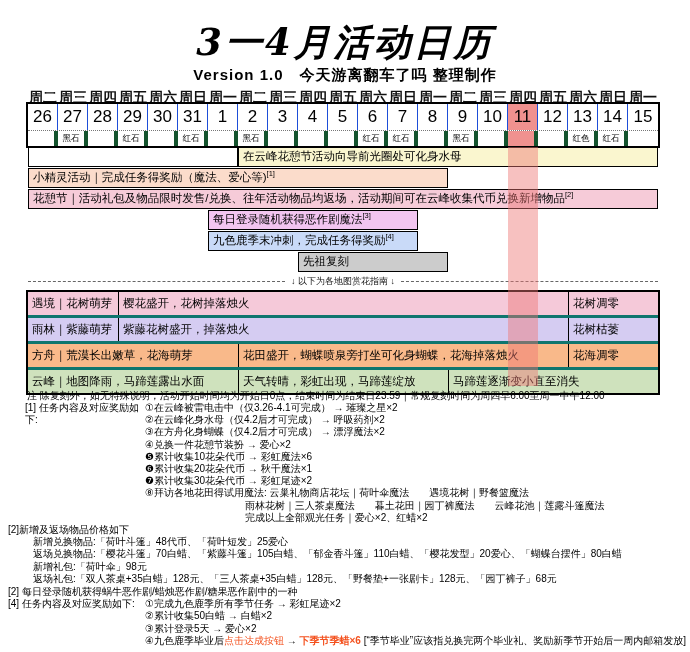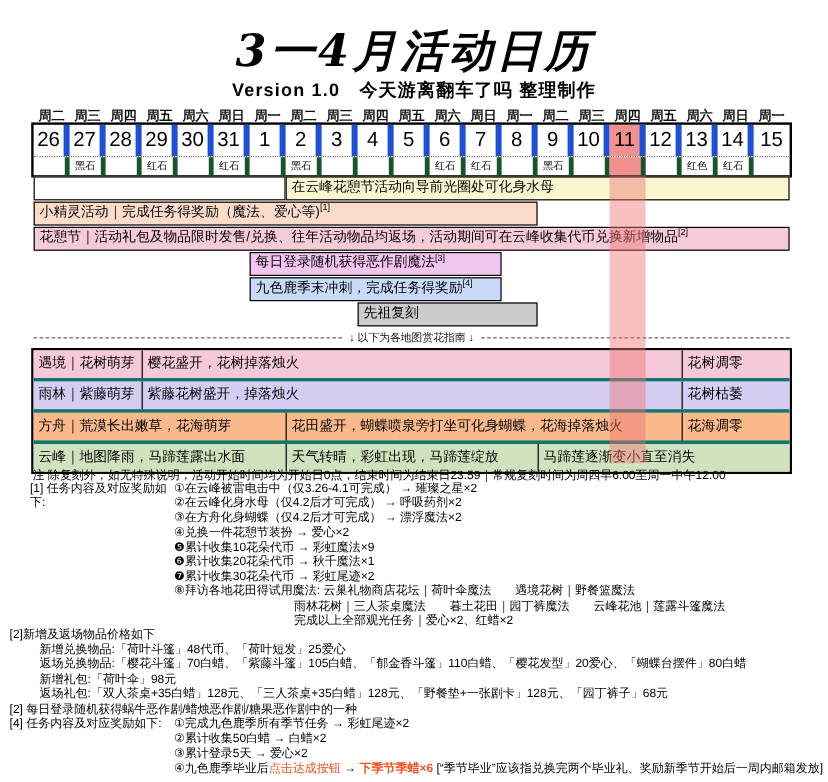--- a/index.html
+++ b/index.html
@@ -5,25 +5,25 @@
   html,body{margin:0;padding:0;background:#fff;}
   .page{position:relative;width:690px;height:652px;background:#fff;overflow:hidden;
         font-family:"Liberation Sans","DejaVu Sans",sans-serif;color:#000;}
   .title{position:absolute;top:18px;left:0;width:100%;text-align:center;
          font-family:"DejaVu Serif","Liberation Serif",serif;
          font-size:37px;font-weight:bold;font-style:italic;letter-spacing:3px;}
   .subtitle{position:absolute;top:66px;left:0;width:100%;text-align:center;
             font-size:15px;font-weight:bold;letter-spacing:1px;}
   
   .wd-row{position:absolute;top:89px;left:28px;width:630px;display:flex;}
-  .wd-cell{flex:0 0 30px;text-align:center;font-size:11px;color:#111;font-weight:bold;}
+  .wd-cell{flex:0 0 30px;text-align:center;font-size:14px;color:#111;font-weight:bold;}
   
   .date-table{position:absolute;top:102px;left:26px;width:634px;border:2px solid #000;box-sizing:border-box;}
   .date-row{display:flex;height:26px;}
-  .date-cell{flex:0 0 30px;box-sizing:border-box;border-right:5px solid #1d4ed8;
+  .date-cell{flex:0 0 30px;box-sizing:border-box;border-right:1px solid #1d4ed8;
              text-align:center;font-size:17px;line-height:25px;}
   .date-cell:last-child{border-right:none;}
   .stone-row{display:flex;height:15px;border-top:1px dotted #777;}
   .stone-cell{flex:0 0 30px;box-sizing:border-box;border-right:4px solid #14532d;
               text-align:center;font-size:8.5px;line-height:15px;}
   .stone-cell:last-child{border-right:none;}
   .hl{background:var(--hl-color,#F0918F);}
   
   .events{position:absolute;top:147px;left:28px;width:630px;height:143px;}
   .bar{position:absolute;height:20px;box-sizing:border-box;border:1.5px solid #000;
@@ -184,21 +184,21 @@
   <div class="note-line">注 除复刻外，如无特殊说明，活动开始时间均为开始日0点，结束时间为结束日23:59｜常规复刻时间为周四早6:00至周一中午12:00</div>
 
   <div class="footnotes">
     <div class="fn-flex fn1">
       <span class="fn-label">[1] 任务内容及对应奖励如下:</span>
       <div class="fn-items" id="fn1Items">
           <div class="fn-item">①在云峰被雷电击中（仅3.26-4.1可完成） → 璀璨之星×2</div>
           <div class="fn-item">②在云峰化身水母（仅4.2后才可完成） → 呼吸药剂×2</div>
           <div class="fn-item">③在方舟化身蝴蝶（仅4.2后才可完成） → 漂浮魔法×2</div>
           <div class="fn-item">④兑换一件花憩节装扮 → 爱心×2</div>
-          <div class="fn-item">❺累计收集10花朵代币 → 彩虹魔法×9</div>
+          <div class="fn-item">❺累计收集10花朵代币 → 彩虹魔法×6</div>
           <div class="fn-item">❻累计收集20花朵代币 → 秋千魔法×1</div>
           <div class="fn-item">❼累计收集30花朵代币 → 彩虹尾迹×2</div>
           <div class="fn-item">⑧拜访各地花田得试用魔法: 云巢礼物商店花坛｜荷叶伞魔法　　遇境花树｜野餐篮魔法</div>
           <div class="fn-sub">雨林花树｜三人茶桌魔法　　暮土花田｜园丁裤魔法　　云峰花池｜莲露斗篷魔法</div>
           <div class="fn-sub">完成以上全部观光任务｜爱心×2、红蜡×2</div>
         </div>
     </div>
     <div class="fn2">
       <div>[2]新增及返场物品价格如下</div>
       <div id="fn2Lines">

